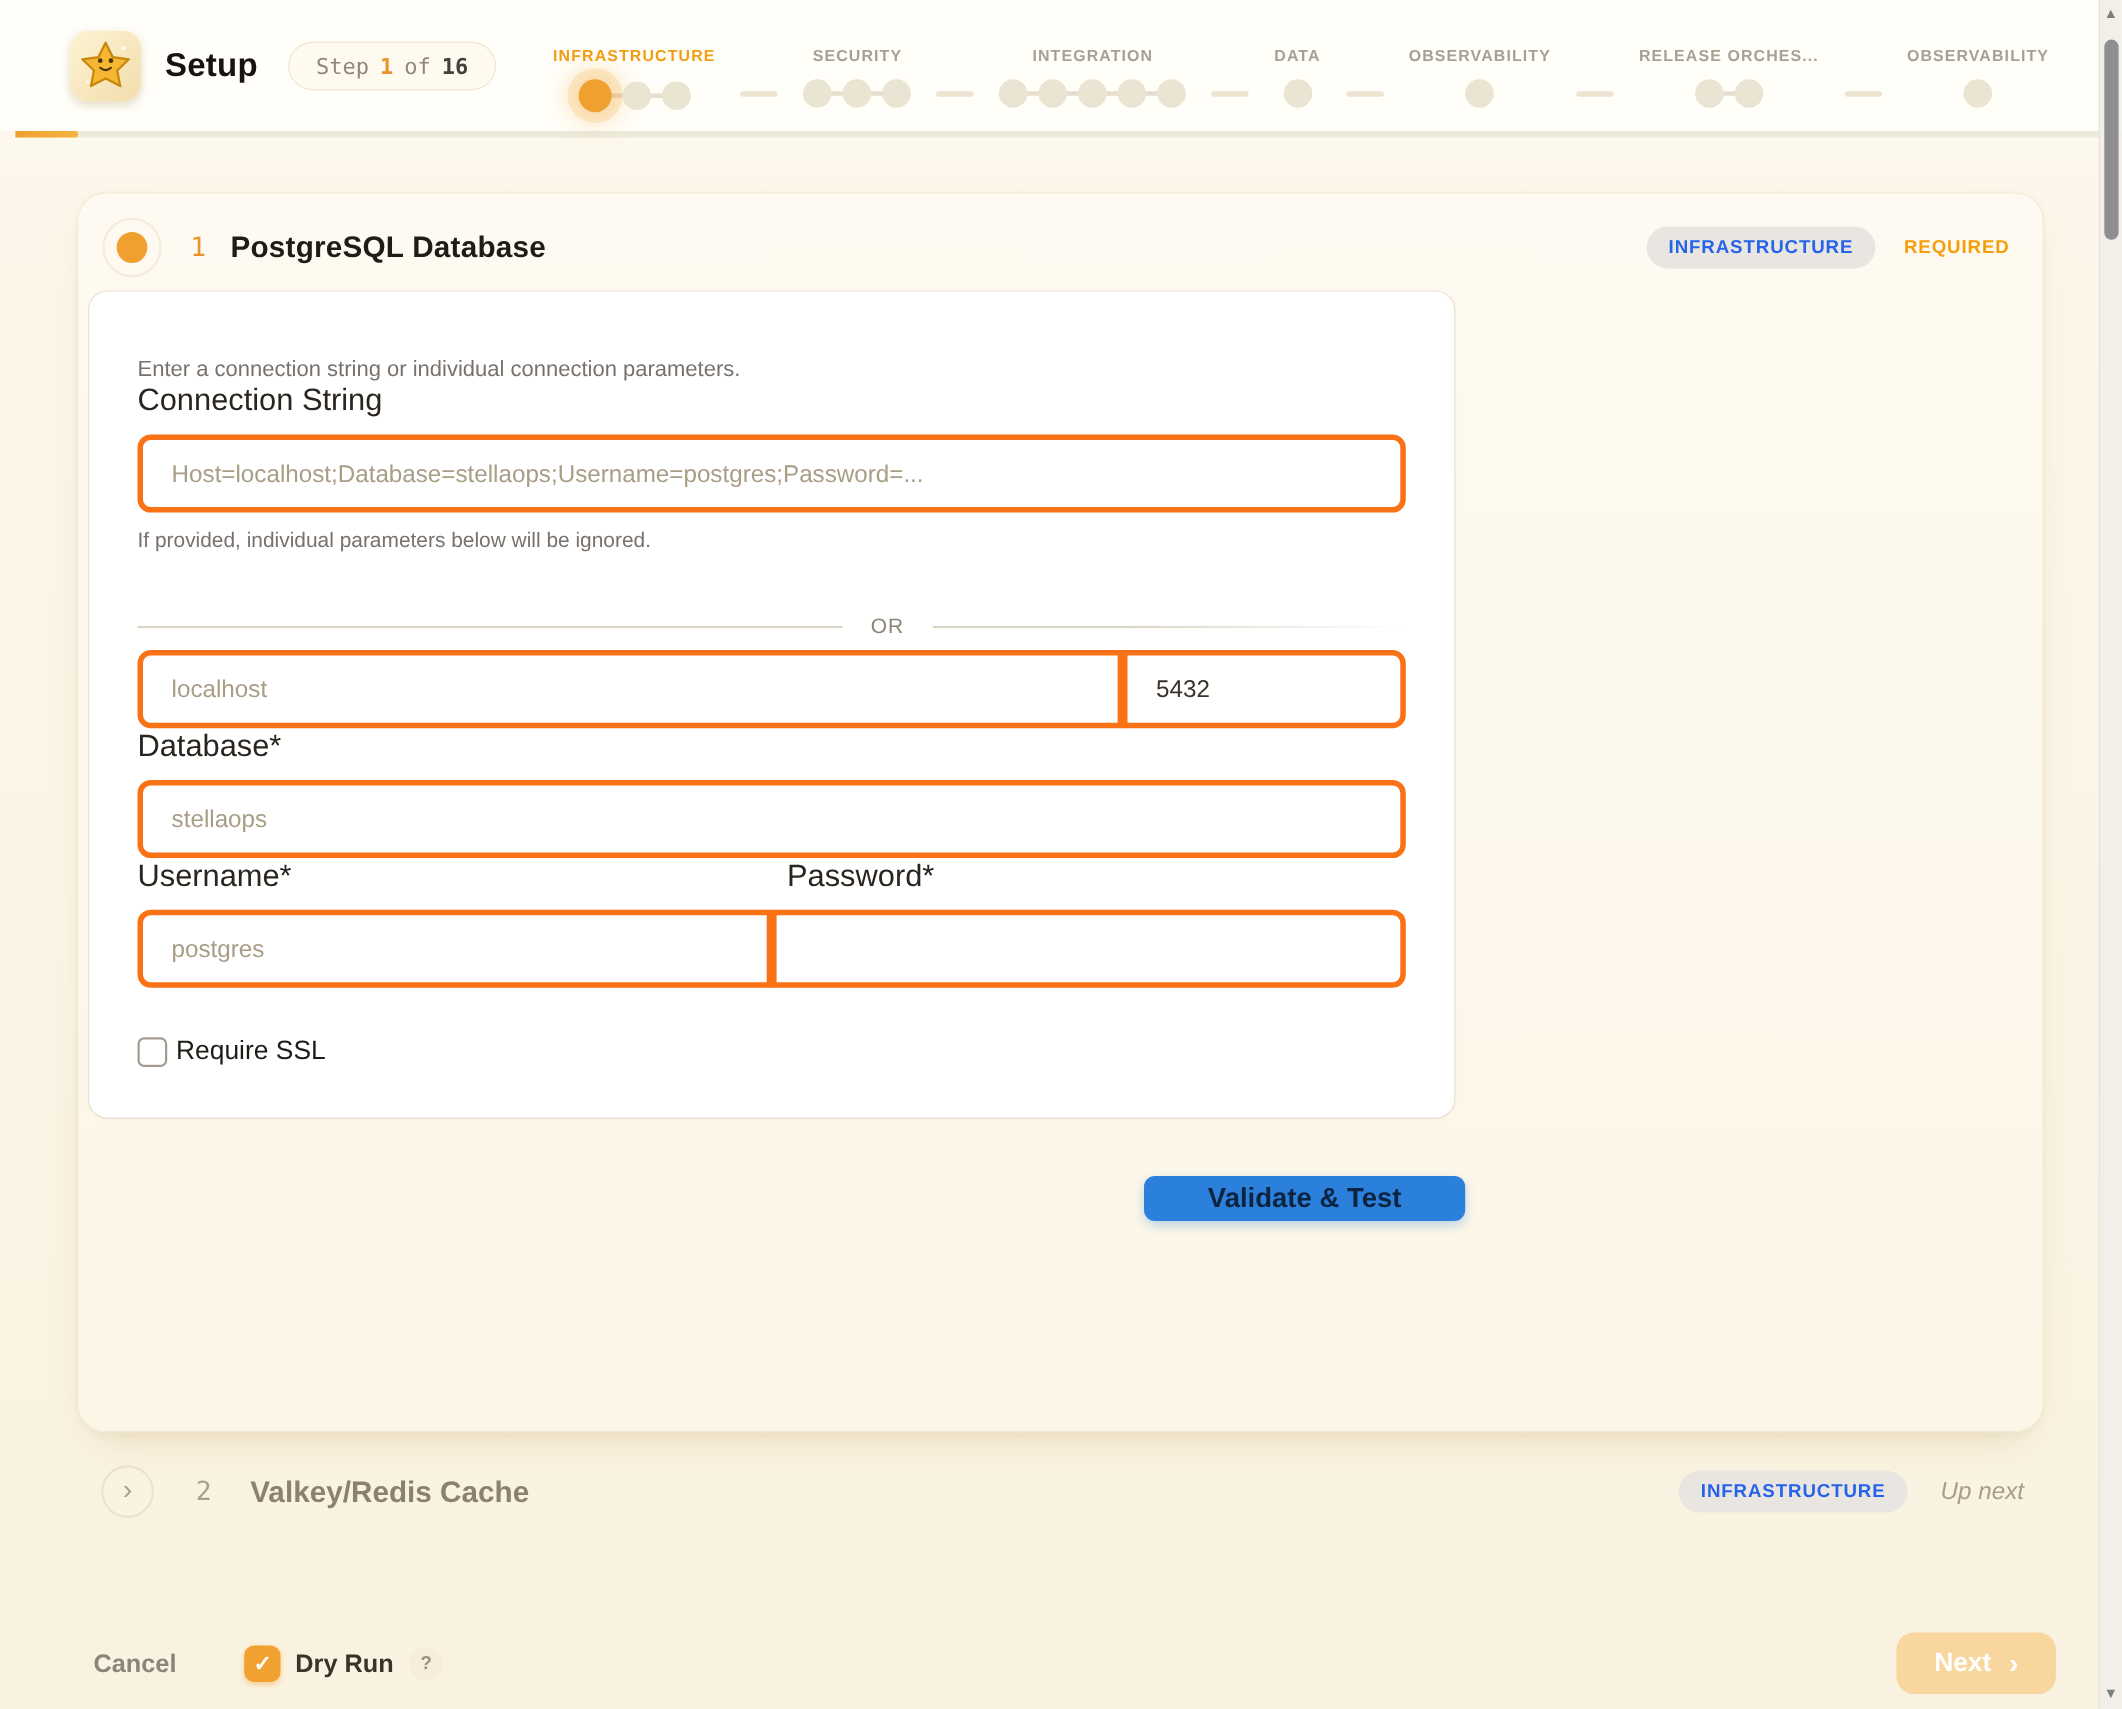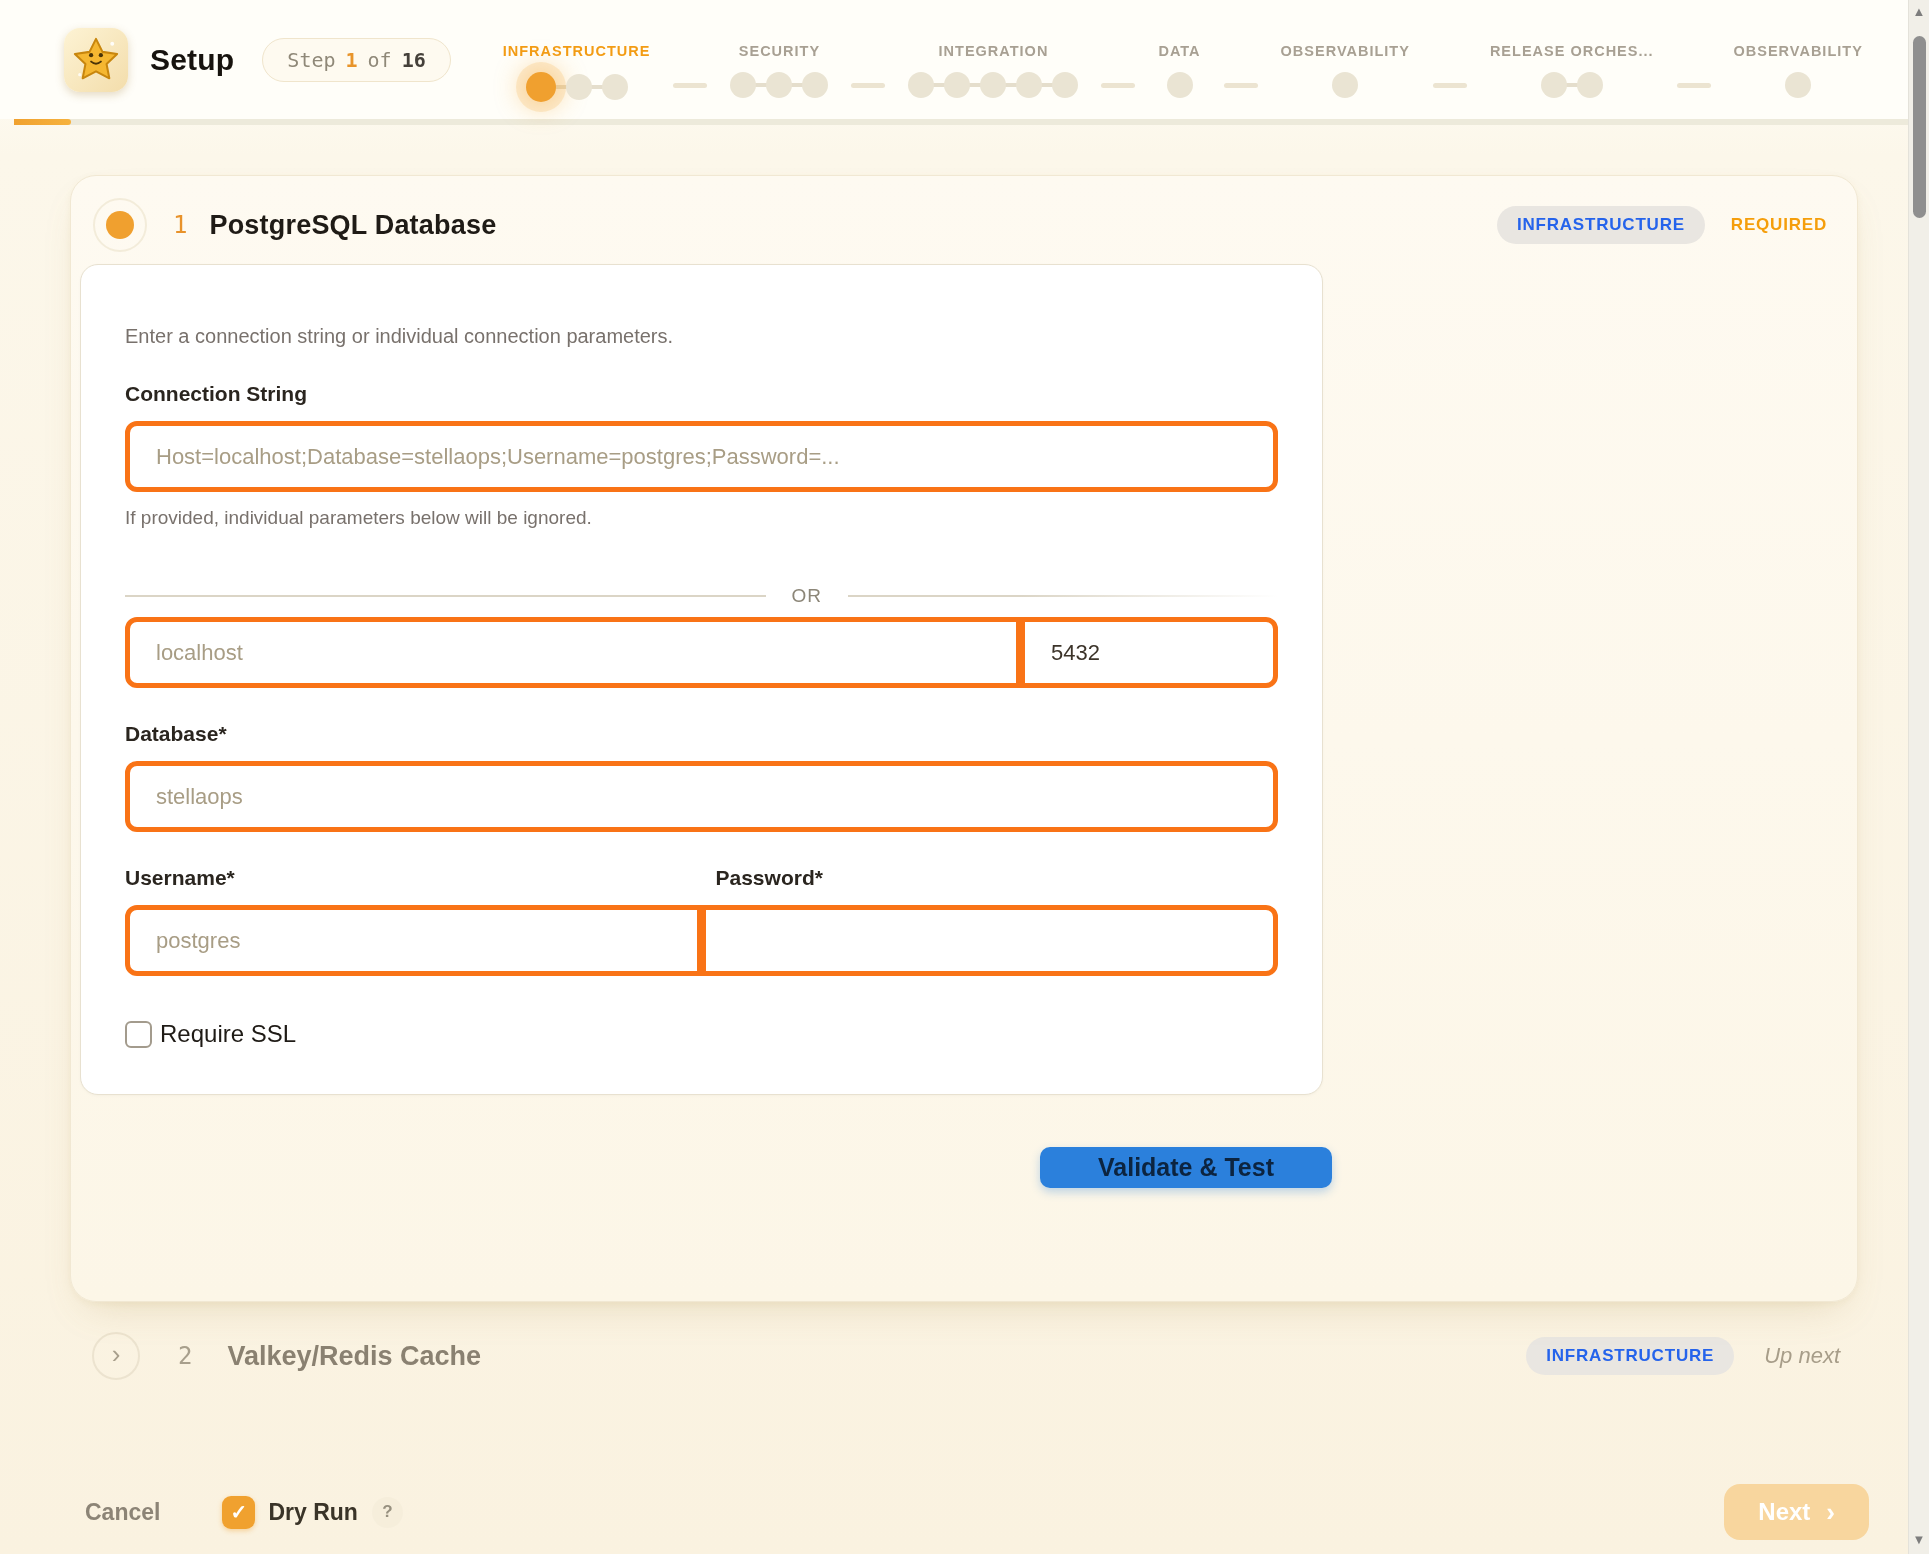--- a/index.html
+++ b/index.html
@@ -64,21 +64,21 @@
     border-radius:999px; padding:9px 20px;
   }
   .required-badge { color:#f59e0b; font-weight:bold; font-size:17px; letter-spacing:.8px; }
   
   .panel {
     margin-left:9px; width:1243px; background:#fff; border:1px solid #e8e1d0;
     border-radius:18px; padding:46px 44px 46px 44px; box-shadow:0 1px 3px rgba(0,0,0,.03);
   }
   .form-title { font-size:28px; font-weight:bold; color:#1c1814; }
   .form-subtitle { font-size:20px; color:#78716c; margin-top:14px; }
-  .field-label { font-size:21px; font-weight:bold; color:#2a251f; margin-top:34px; margin-bottom:15px; }
+  .field-label { font-size:28px; font-weight:normal; color:#2a251f; margin-bottom:15px; }
   .text-input {
     width:100%; height:71px; border:5px solid #f97316; border-radius:12px; background:#fff;
     font-family:"Liberation Sans", sans-serif; font-size:22px; color:#3c342a; padding:0 26px; outline:none;
   }
   .text-input::placeholder { color:#a89d85; opacity:1; }
   .help-text { font-size:19px; color:#78716c; margin-top:15px; }
   .or-row { display:flex; align-items:center; margin:56px 0 10px 0; }
   .or-line-l { flex:1; height:2px; background:#dbd5c6; }
   .or-line-r { width:430px; height:2px; background:linear-gradient(to right,#dbd5c6 40%, rgba(219,213,198,0)); }
   .or-text { font-size:19px; color:#8c8678; letter-spacing:1px; margin:0 26px; }

